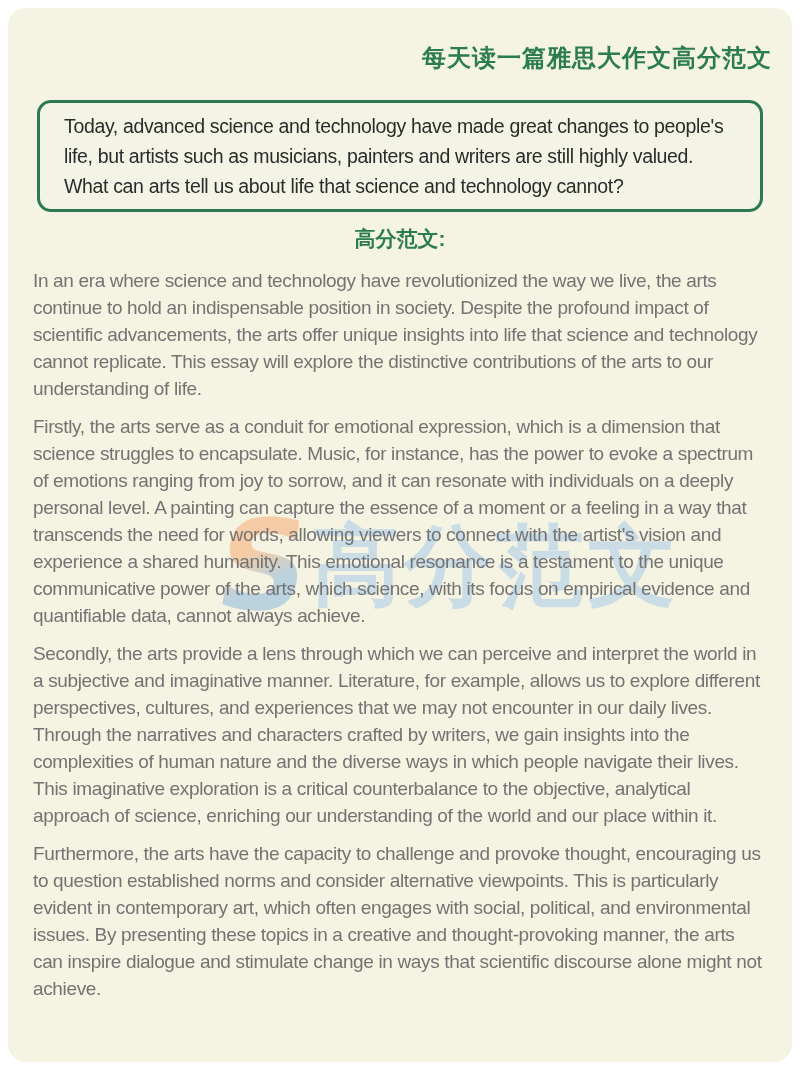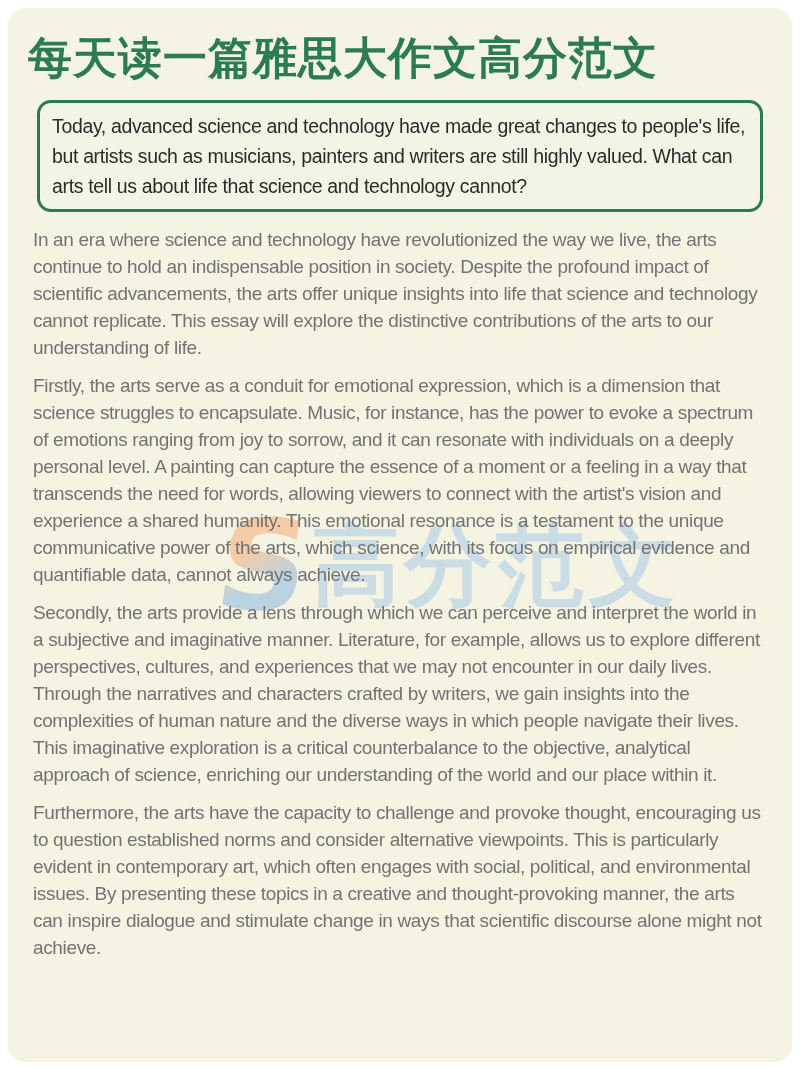--- a/index.html
+++ b/index.html
@@ -20,32 +20,32 @@
     top: 8px;
     width: 784px;
     height: 1054px;
     background: #f5f3e2;
     border-radius: 18px;
     box-sizing: border-box;
     overflow: hidden;
   }
   .title {
     margin: 28px 20px 1px;
-    text-align: left;
-    font-size: 44px;
+    text-align: right;
+    font-size: 24px;
     line-height: 44px;
     font-weight: bold;
     color: #2b7c4f;
     letter-spacing: 1px;
   }
   .prompt-box {
     margin: 20px 29px 0;
     border: 3px solid #2e7a50;
     border-radius: 14px;
-    padding: 8px 12px;
+    padding: 8px 24px;
     box-sizing: border-box;
     background: #f4f4e6;
     font-size: 19.5px;
     letter-spacing: -0.35px;
     line-height: 30px;
     color: #2b2b2b;
     position: relative;
     z-index: 1;
   }
   .prompt-box p { margin: 0; }
@@ -111,20 +111,21 @@
     <span class="watermark-logo">S</span>
     <span class="watermark-text">高分范文</span>
   </div>
 
   <h1 class="title">每天读一篇雅思大作文高分范文</h1>
 
   <div class="prompt-box">
     <p>Today, advanced science and technology have made great changes to people's life, but artists such as musicians, painters and writers are still highly valued. What can arts tell us about life that science and technology cannot?</p>
   </div>
 
+  <h2 class="section-heading">高分范文:</h2>
 
   <div class="essay">
     <p>In an era where science and technology have revolutionized the way we live, the arts continue to hold an indispensable position in society. Despite the profound impact of scientific advancements, the arts offer unique insights into life that science and technology cannot replicate. This essay will explore the distinctive contributions of the arts to our understanding of life.</p>
     <p>Firstly, the arts serve as a conduit for emotional expression, which is a dimension that science struggles to encapsulate. Music, for instance, has the power to evoke a spectrum of emotions ranging from joy to sorrow, and it can resonate with individuals on a deeply personal level. A painting can capture the essence of a moment or a feeling in a way that transcends the need for words, allowing viewers to connect with the artist's vision and experience a shared humanity. This emotional resonance is a testament to the unique communicative power of the arts, which science, with its focus on empirical evidence and quantifiable data, cannot always achieve.</p>
     <p>Secondly, the arts provide a lens through which we can perceive and interpret the world in a subjective and imaginative manner. Literature, for example, allows us to explore different perspectives, cultures, and experiences that we may not encounter in our daily lives. Through the narratives and characters crafted by writers, we gain insights into the complexities of human nature and the diverse ways in which people navigate their lives. This imaginative exploration is a critical counterbalance to the objective, analytical approach of science, enriching our understanding of the world and our place within it.</p>
     <p>Furthermore, the arts have the capacity to challenge and provoke thought, encouraging us to question established norms and consider alternative viewpoints. This is particularly evident in contemporary art, which often engages with social, political, and environmental issues. By presenting these topics in a creative and thought-provoking manner, the arts can inspire dialogue and stimulate change in ways that scientific discourse alone might not achieve.</p>
   </div>
 
 </div>
 

